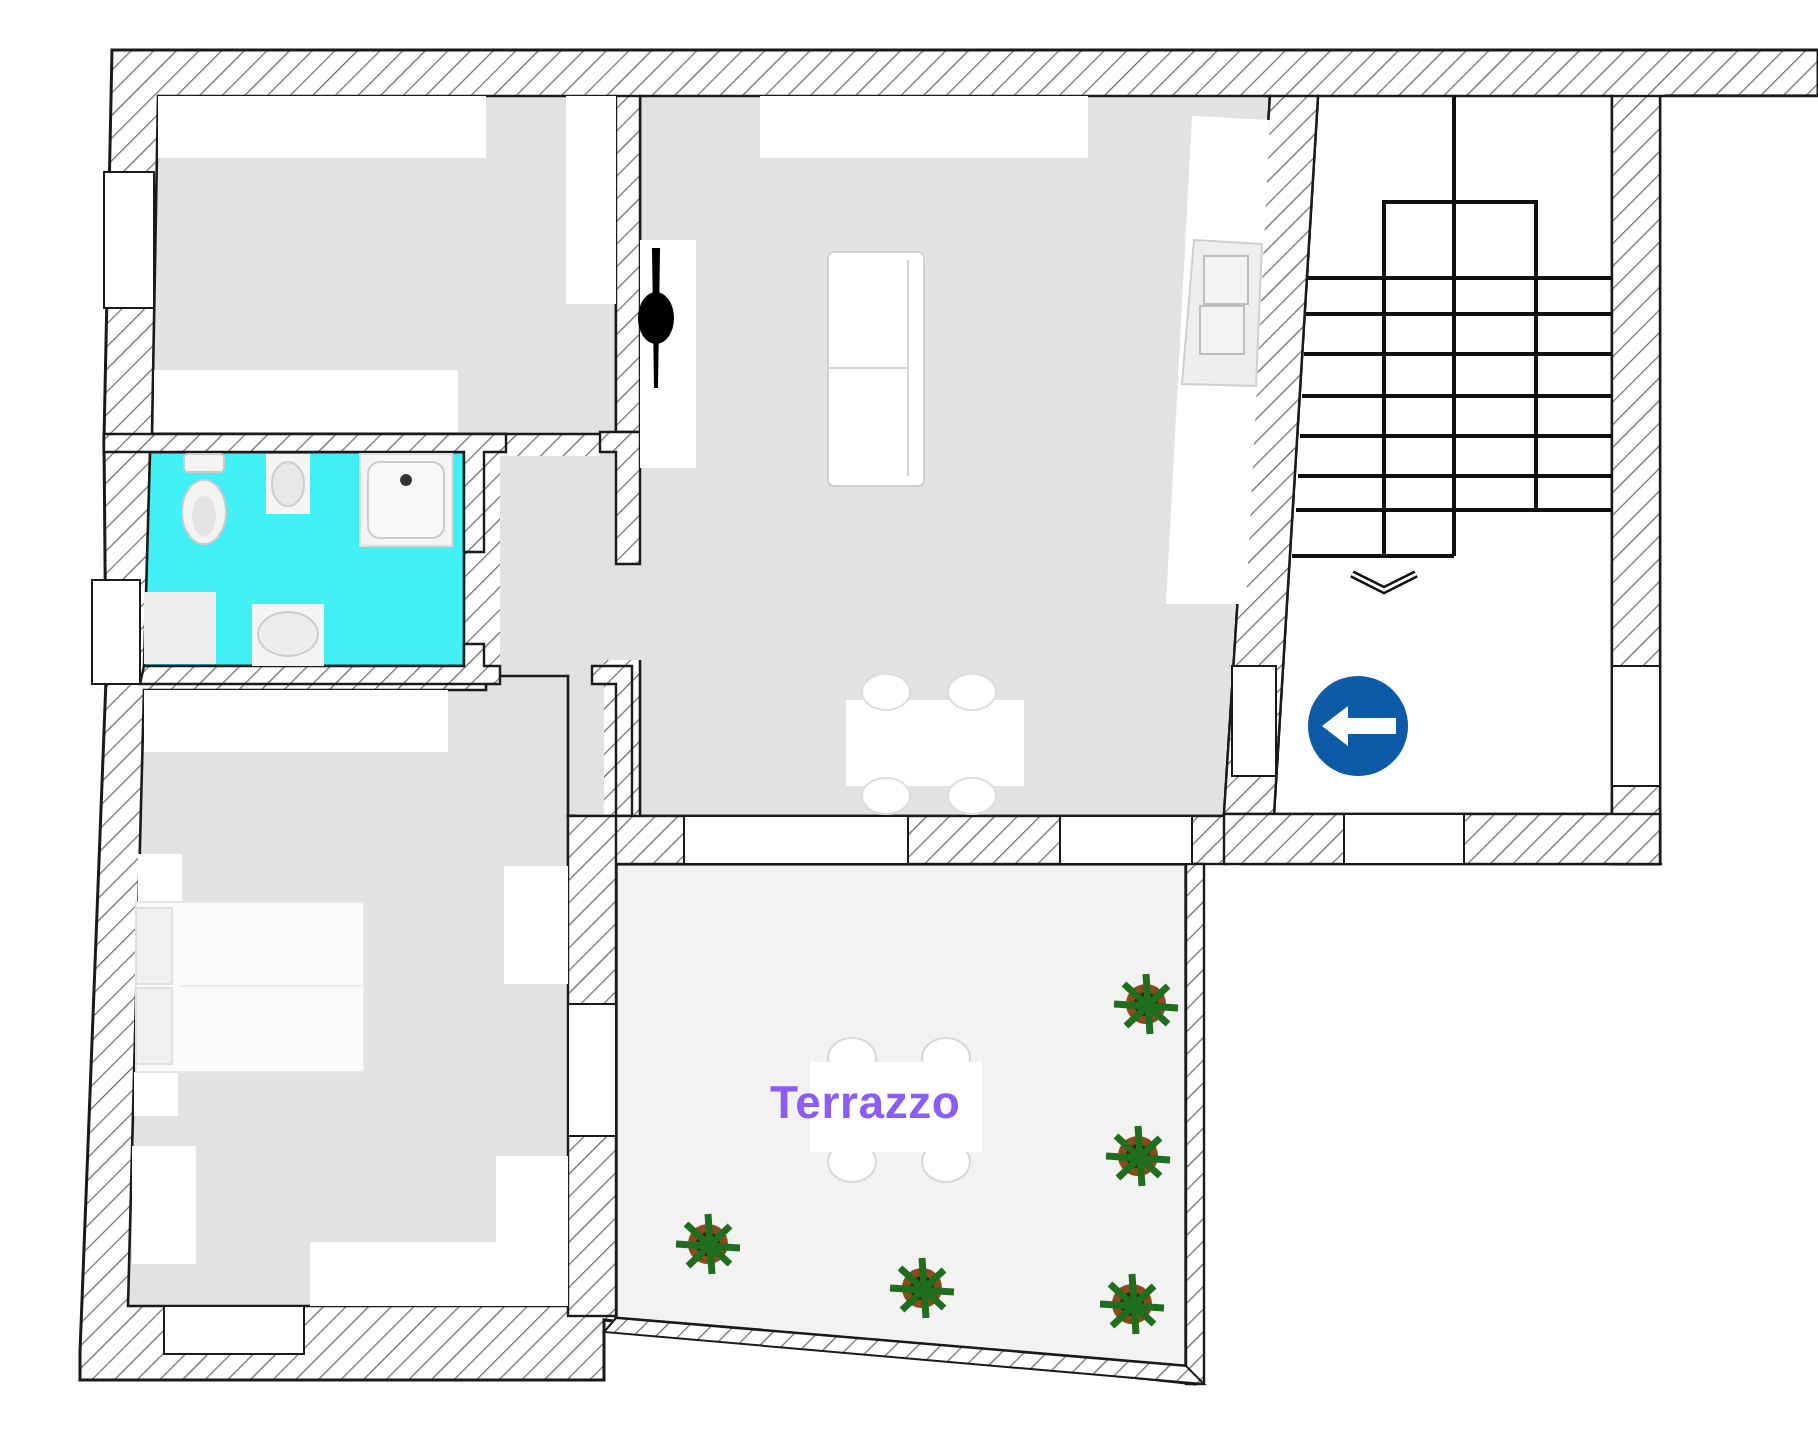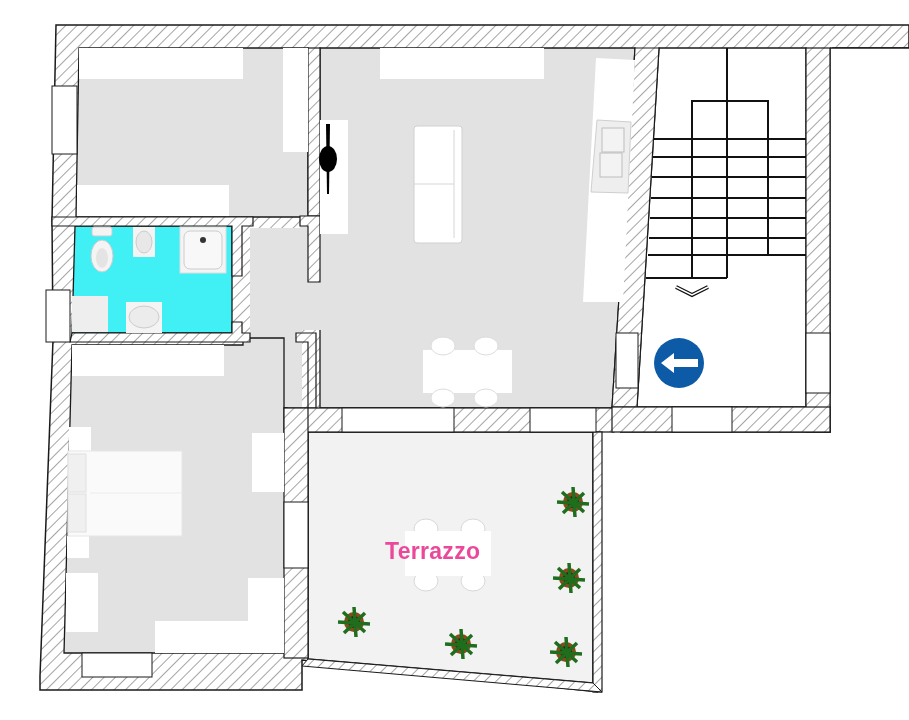--- a/index.html
+++ b/index.html
@@ -202,13 +202,13 @@
       <path d="M-16,0 L16,2 M0,-15 L2,15 M-11,-10 L11,10 M-10,11 L11,-9" stroke="#1e6e1e" stroke-width="3.5"></path>
     </g>
     <g transform="translate(354,622)">
       <circle r="10" fill="#8b4a1c"></circle>
         <circle r="6" fill="#3a1d0a"></circle>
       <path d="M-16,0 L16,2 M0,-15 L2,15 M-11,-10 L11,10 M-10,11 L11,-9" stroke="#1e6e1e" stroke-width="3.5"></path>
     </g>
   </g>
 </svg>
 
-<div class="label" style="left:385px; top:538px; font-size:23px; color:#ec4899; letter-spacing:0.3px;">Terrazzo</div>
+<div class="label" style="left:385px; top:538px; font-size:23px; color:#8b5cf6; letter-spacing:0.3px;">Terrazzo</div>
 
 </body></html>

